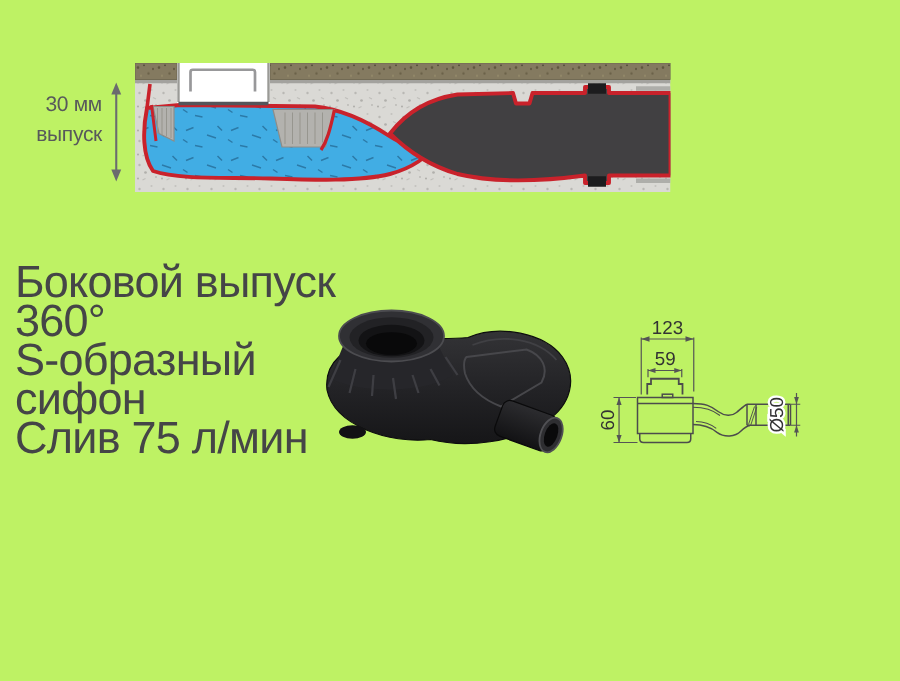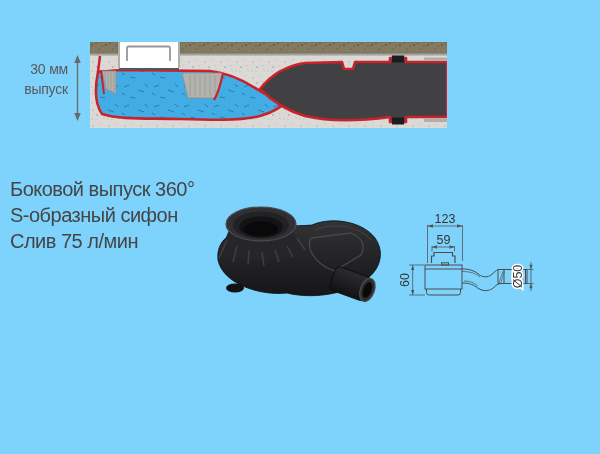--- a/index.html
+++ b/index.html
@@ -1,29 +1,29 @@
 <!DOCTYPE html>
 <html><head>
 <meta charset="utf-8">
 <style>
   html,body{margin:0;padding:0;background:#fff;}
   #stage{
-    position:relative;width:600px;height:454px;background:#7dd3fc;overflow:hidden;
+    position:relative;width:600px;height:454px;background:#bef264;overflow:hidden;
     font-family:"Liberation Sans",sans-serif;
   }
   .abs{position:absolute;}
   
   #wc-label{
     left:4px;top:59px;width:64px;text-align:right;
     color:#58595b;font-size:14px;line-height:20px;letter-spacing:-0.2px;
   }
   
   #features{
     left:10px;top:176px;width:240px;color:#454547;
-    font-size:20px;line-height:26px;letter-spacing:-0.5px;
+    font-size:30px;line-height:26px;letter-spacing:-0.5px;
   }
   svg text{font-family:"Liberation Sans",sans-serif;}
 </style>
 </head>
 <body>
 
 <div id="stage">
 
   <svg class="abs" style="left:90px;top:42px" width="357" height="86" viewBox="0 0 357 86">
     <defs>

